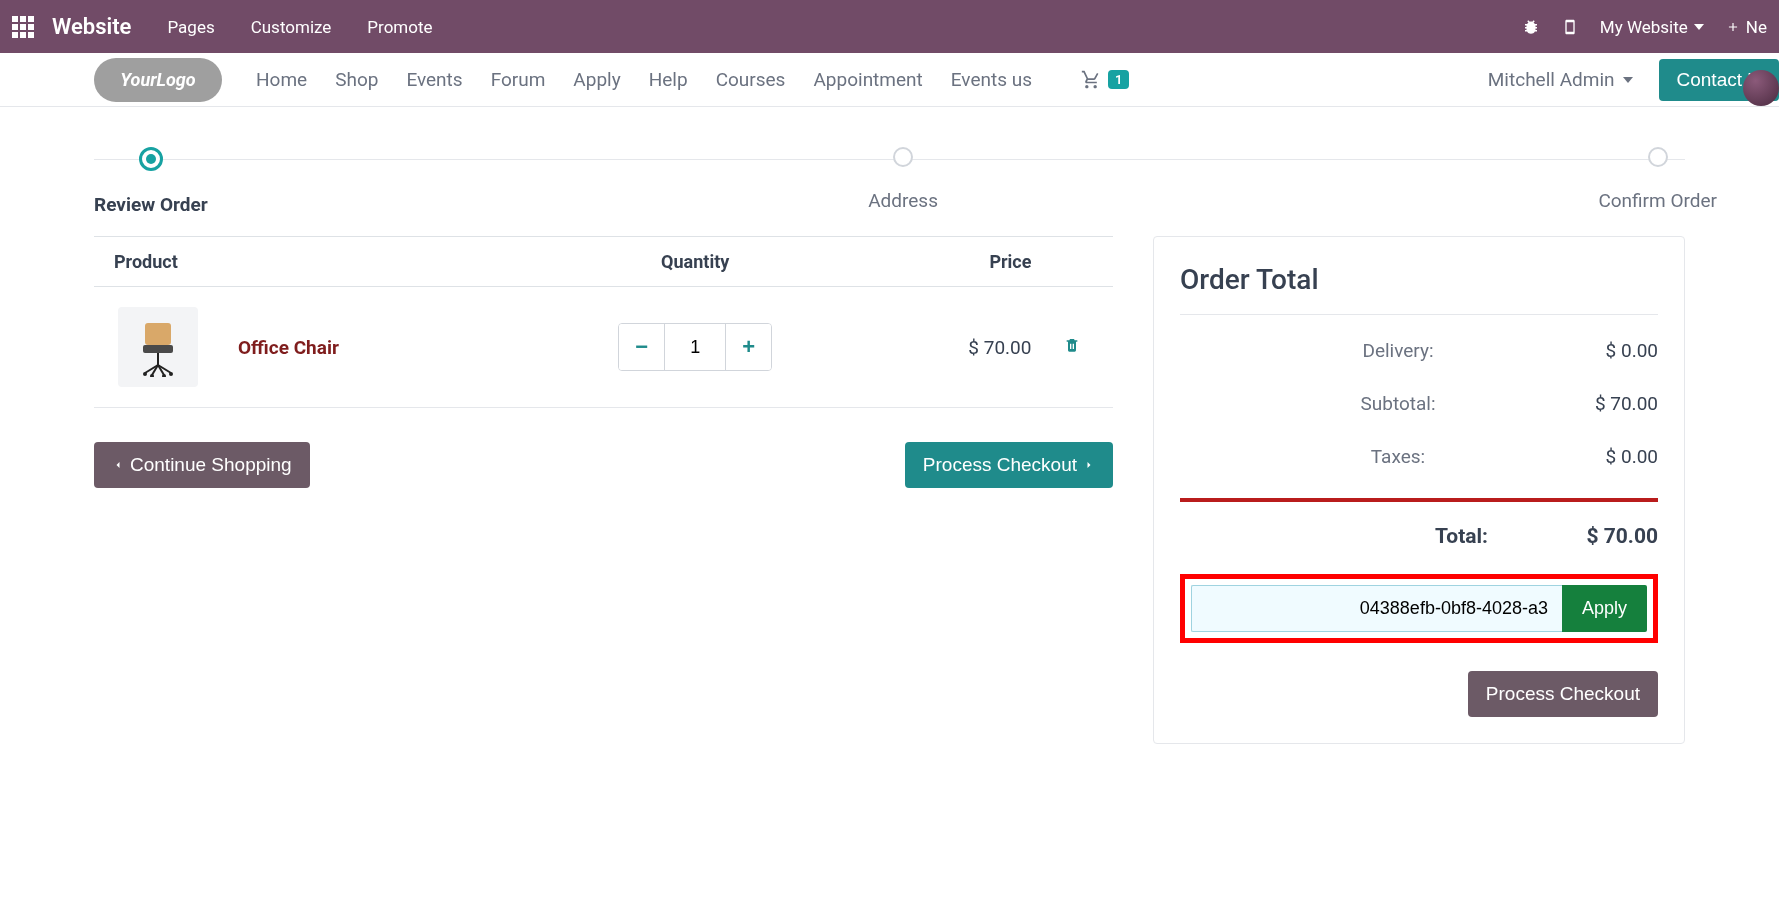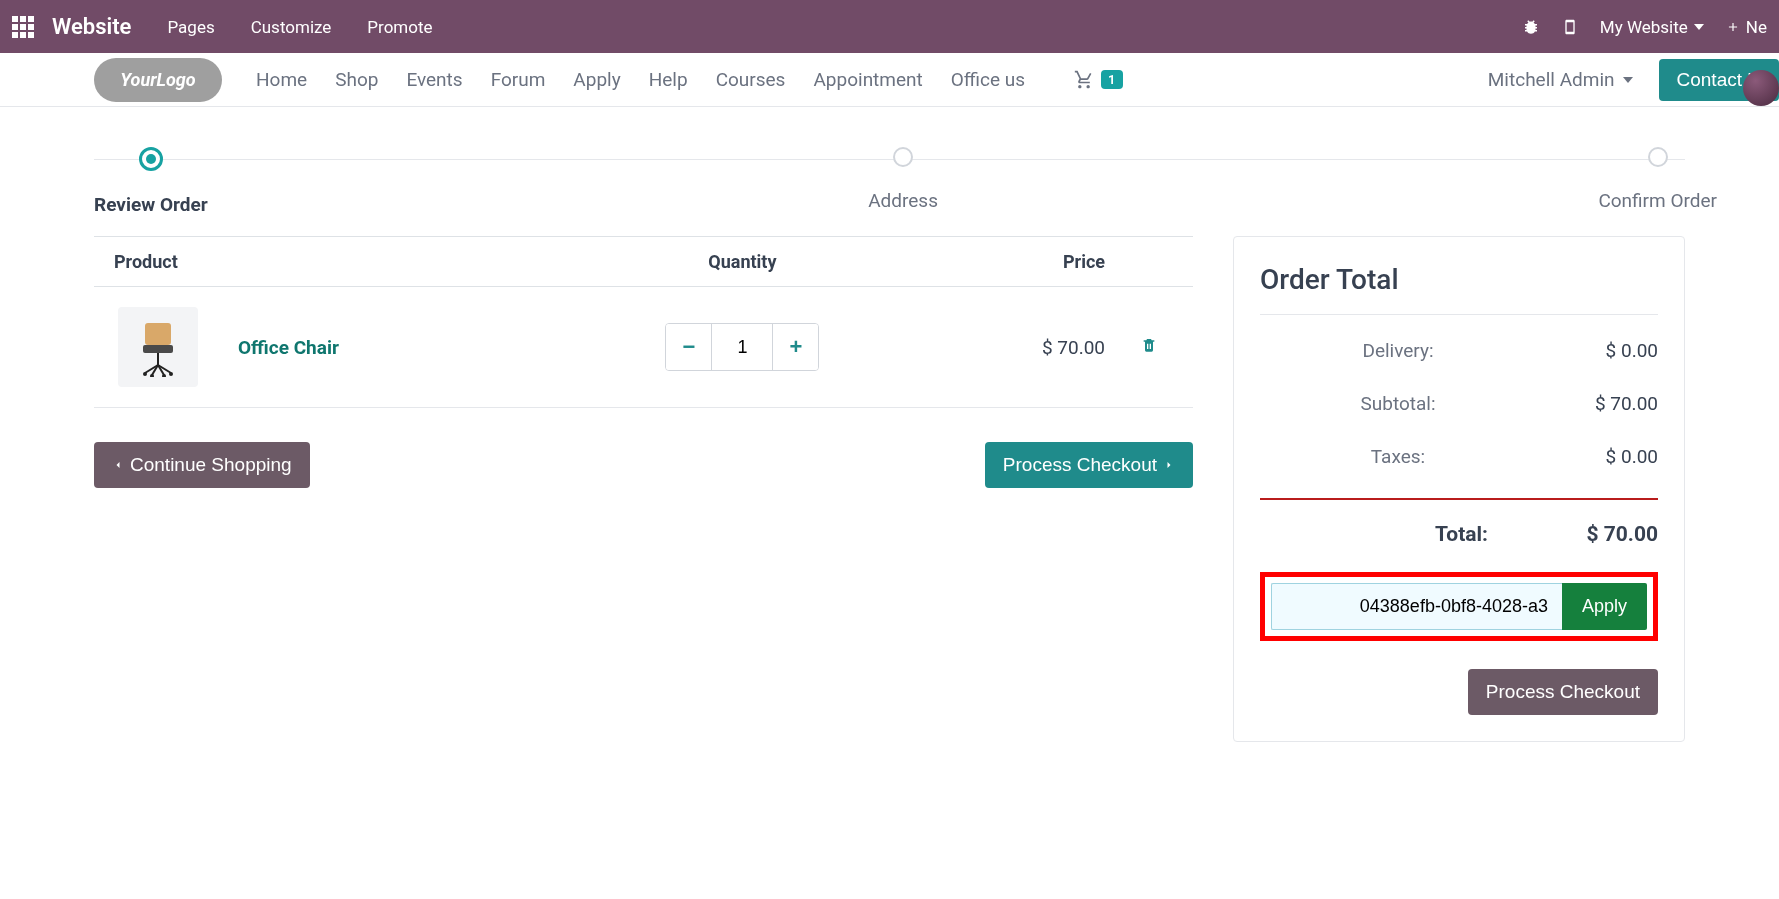--- a/index.html
+++ b/index.html
@@ -44,41 +44,41 @@
   
   .thead { display: flex; border-top: 1px solid #dee2e6; border-bottom: 1px solid #dee2e6; padding: 14px 0; font-weight: 700; font-size: 18px; }
   .col-prod { flex: 0 0 46%; padding-left: 20px; }
   .col-qty { flex: 0 0 26%; text-align: center; }
   .col-price { flex: 0 0 20%; text-align: right; }
   .col-del { flex: 0 0 8%; }
   
   .trow { display: flex; align-items: center; padding: 20px 0; border-bottom: 1px solid #e5e7eb; }
   .prod-cell { flex: 0 0 46%; display: flex; align-items: center; gap: 40px; padding-left: 24px; }
   .prod-img { width: 80px; height: 80px; background: #f3f4f6; border-radius: 4px; display: flex; align-items: center; justify-content: center; }
-  .prod-name { color: #0f766e; font-weight: 700; font-size: 19px; cursor: pointer; }
+  .prod-name { color: #7f1d1d; font-weight: 700; font-size: 19px; cursor: pointer; }
   .qty-cell { flex: 0 0 26%; display: flex; justify-content: center; }
   .qty-group { display: flex; border: 1px solid #d1d5db; border-radius: 4px; overflow: hidden; }
   .qty-btn { width: 46px; height: 46px; background: #fff; border: none; font-size: 22px; font-weight: 700; color: #1f8b8b; cursor: pointer; border-right: 1px solid #d1d5db; }
   .qty-btn.plus { border-right: none; border-left: 1px solid #d1d5db; }
   .qty-input { width: 60px; text-align: center; border: none; font-size: 18px; outline: none; }
   .price-cell { flex: 0 0 20%; text-align: right; font-size: 19px; color: #374151; }
   .del-cell { flex: 0 0 8%; text-align: center; color: #1f8b8b; cursor: pointer; }
   
   .actions { display: flex; justify-content: space-between; margin-top: 34px; gap: 48px; }
   .btn-gray { background: #6c5a66; color: #fff; border: none; border-radius: 4px; padding: 12px 18px; font-size: 19px; cursor: pointer; display: flex; align-items: center; gap: 6px; }
   .btn-teal { background: #1f8b8b; color: #fff; border: none; border-radius: 4px; padding: 12px 18px; font-size: 19px; cursor: pointer; display: flex; align-items: center; gap: 6px; }
   
   
-  .right { width: 452px; border: 1px solid #e5e7eb; border-radius: 4px; padding: 26px; }
+  .right { width: 532px; border: 1px solid #e5e7eb; border-radius: 4px; padding: 26px; }
   .right h2 { font-size: 28px; font-weight: 500; color: #374151; margin-bottom: 18px; }
   .right hr { border: none; border-top: 1px solid #e5e7eb; margin: 0 0 24px 0; }
   .sum-row { display: flex; justify-content: flex-end; gap: 60px; font-size: 19px; margin-bottom: 30px; }
   .sum-row .lbl { color: #6b7280; text-align: center; width: 180px; }
   .sum-row .val { text-align: right; width: 110px; color: #374151; }
-  .sum-total { font-weight: 700; font-size: 21px; display: flex; justify-content: flex-end; gap: 60px; border-top: 2px solid #b91c1c; padding-top: 22px; margin-bottom: 26px; }
+  .sum-total { font-weight: 700; font-size: 21px; display: flex; justify-content: flex-end; gap: 60px; border-top: 4px solid #b91c1c; padding-top: 22px; margin-bottom: 26px; }
   .sum-total .lbl { width: 180px; text-align: right; }
   .sum-total .val { width: 110px; text-align: right; }
   
   .coupon-wrap { border: 5px solid #ff0000; padding: 6px; display: flex; margin-bottom: 28px; }
   .coupon-input { flex: 1; border: 1px solid #9fd3e0; border-right: none; padding: 12px 14px; font-size: 18px; text-align: right; outline: none; border-radius: 2px 0 0 2px; background: #f0fbff; }
   .coupon-apply { background: #15803d; color: #fff; border: none; padding: 0 20px; font-size: 18px; cursor: pointer; border-radius: 0 2px 2px 0; }
   
   .right .process2 { float: right; }
   
   .caret-down { width: 0; height: 0; border-left: 5px solid transparent; border-right: 5px solid transparent; border-top: 6px solid currentColor; display: inline-block; }
@@ -130,21 +130,21 @@
 <div class="sitenav">
   <div class="logo"><span class="y">Your</span>Logo</div>
   <div class="nav-link">Home</div>
   <div class="nav-link">Shop</div>
   <div class="nav-link">Events</div>
   <div class="nav-link">Forum</div>
   <div class="nav-link">Apply</div>
   <div class="nav-link">Help</div>
   <div class="nav-link">Courses</div>
   <div class="nav-link">Appointment</div>
-  <div class="nav-link">Office us</div>
+  <div class="nav-link">Events us</div>
   <div class="cart">
     <svg width="22" height="20" viewBox="0 0 24 24" fill="#6b7280">
         <path d="M7 18c-1.1 0-2 .9-2 2s.9 2 2 2 2-.9 2-2-.9-2-2-2zm10 0c-1.1 0-2 .9-2 2s.9 2 2 2 2-.9 2-2-.9-2-2-2zM7.2 14.6l.1-.4L8.1 12h7.4c.8 0 1.4-.4 1.8-1l3.6-6.5-1.7-1L15.6 10H8.5L4.3 1H1v2h2l3.6 7.6-1.4 2.5c-.2.3-.2.6-.2.9 0 1.1.9 2 2 2h12v-2H7.4c-.1 0-.2-.1-.2-.2v-.2z"></path>
       </svg>
     <span class="cart-badge">1</span>
   </div>
   <div class="nav-spacer"></div>
   <div class="user">
     <span>Mitchell Admin</span>
     <span class="caret-down"></span>

